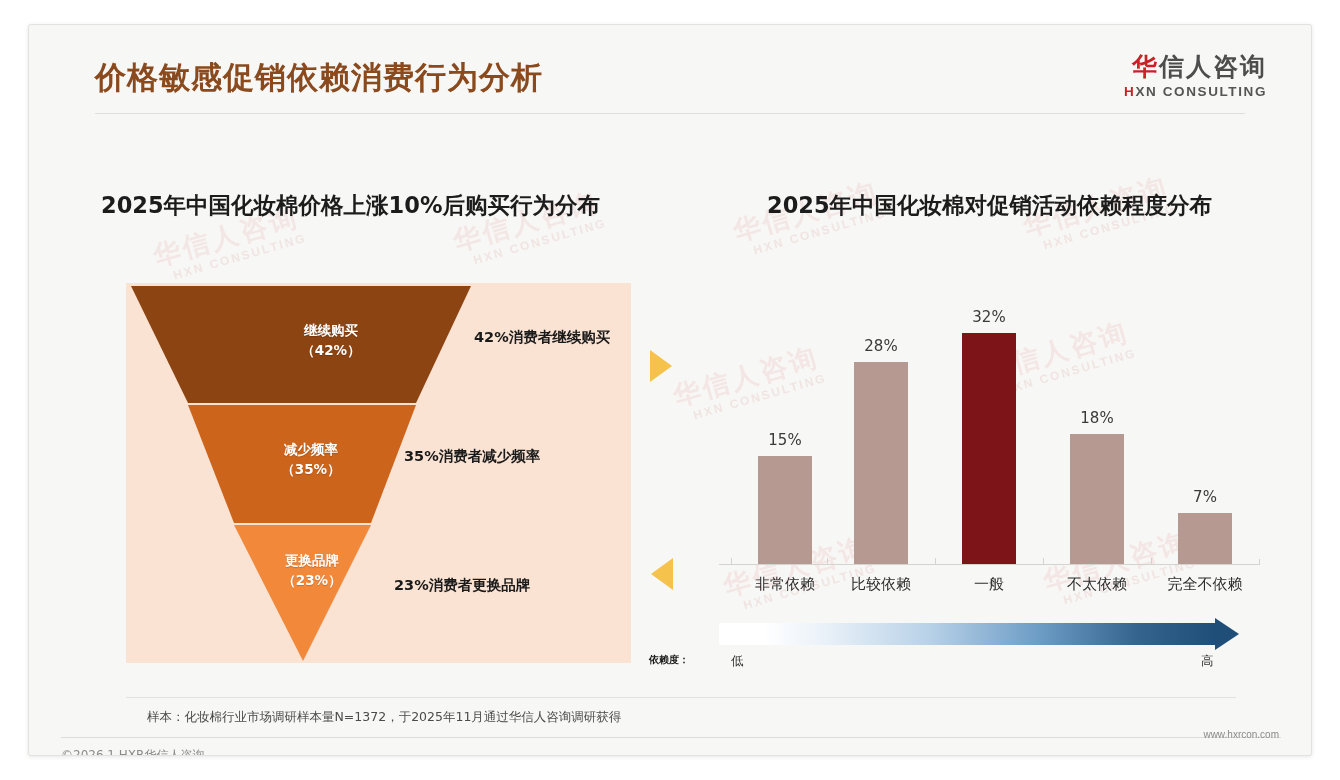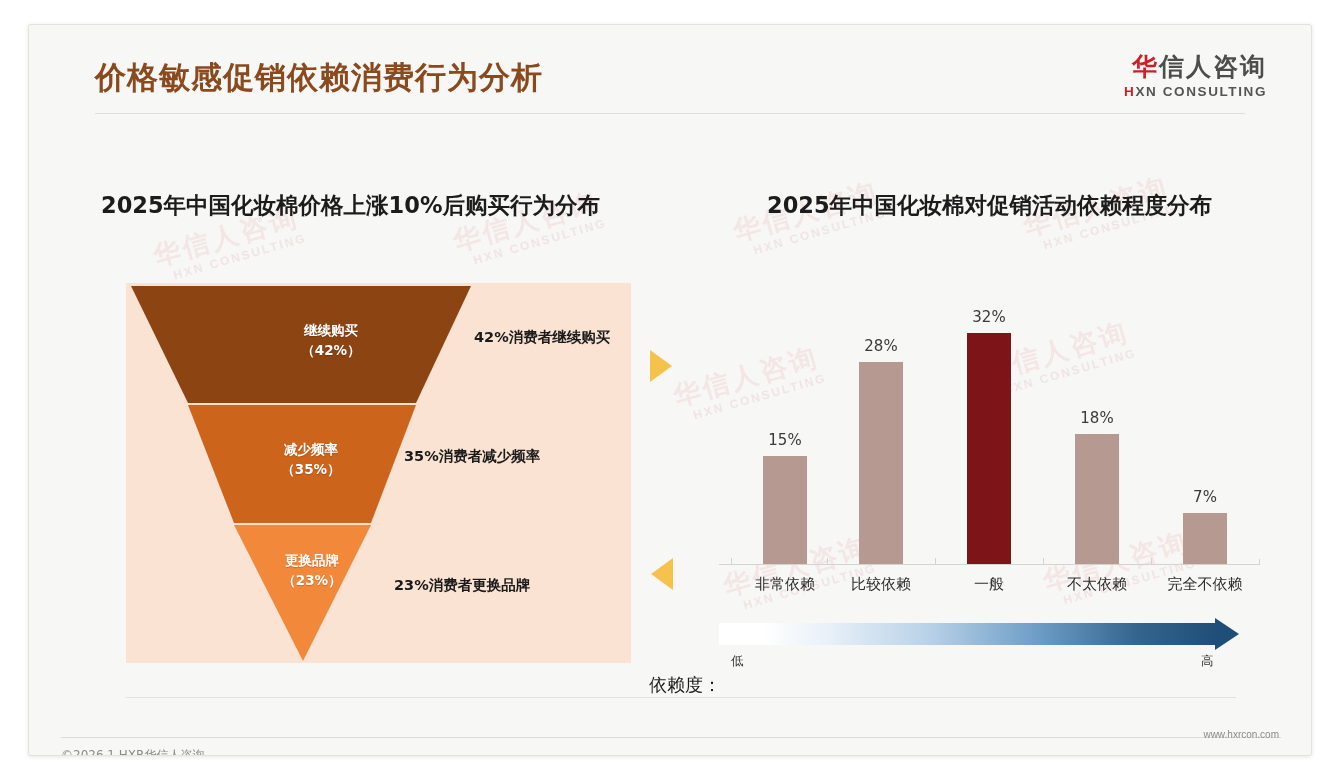--- a/index.html
+++ b/index.html
@@ -180,21 +180,21 @@
     position: absolute;
     bottom: 1px;
     width: 108px;
     height: 100%;
   }
   .bar {
     position: absolute;
     bottom: 0;
     left: 50%;
     transform: translateX(-50%);
-    width: 44px;
+    width: 54px;
     background: #b69a92;
   }
   .bar.hl { background: #7d1418; }
   .bar-val {
     position: absolute;
     bottom: 100%;
     left: 50%;
     transform: translateX(-50%);
     margin-bottom: 7px;
     font-size: 15px;
@@ -237,26 +237,25 @@
     position: absolute;
     left: 524px; top: -5px;
     width: 0; height: 0;
     border-top: 16px solid transparent;
     border-bottom: 16px solid transparent;
     border-left: 24px solid #1f4e79;
   }
   .legend-title {
     position: absolute;
     left: -42px; top: 30px;
-    font-size: 18px;
-    font-weight: 400;
+    font-size: 10px;
+    font-weight: 700;
     color: #1a1a1a;
     font-family: "DejaVu Sans", sans-serif;
     white-space: nowrap;
-    margin-top: 20px;
   }
   .legend-low {
     position: absolute;
     left: 40px; top: 30px;
     font-size: 12.5px;
     color: #333;
     font-family: "DejaVu Sans", sans-serif;
   }
   .legend-high {
     position: absolute;
@@ -444,17 +443,18 @@
 
   <div class="legend">
     <div class="grad-bar"></div>
     <div class="grad-head"></div>
     <div class="legend-title">依赖度：</div>
     <div class="legend-low">低</div>
     <div class="legend-high">高</div>
   </div>
 
   <div class="source-rule"></div>
+  <div class="source">样本：化妆棉行业市场调研样本量N=1372，于2025年11月通过华信人咨询调研获得</div>
   <div class="footer-rule"></div>
   <div class="footer-left">©2026.1 HXR华信人咨询</div>
   <div class="footer-right">www.hxrcon.com</div>
 
 </div>
 
 </body></html>

